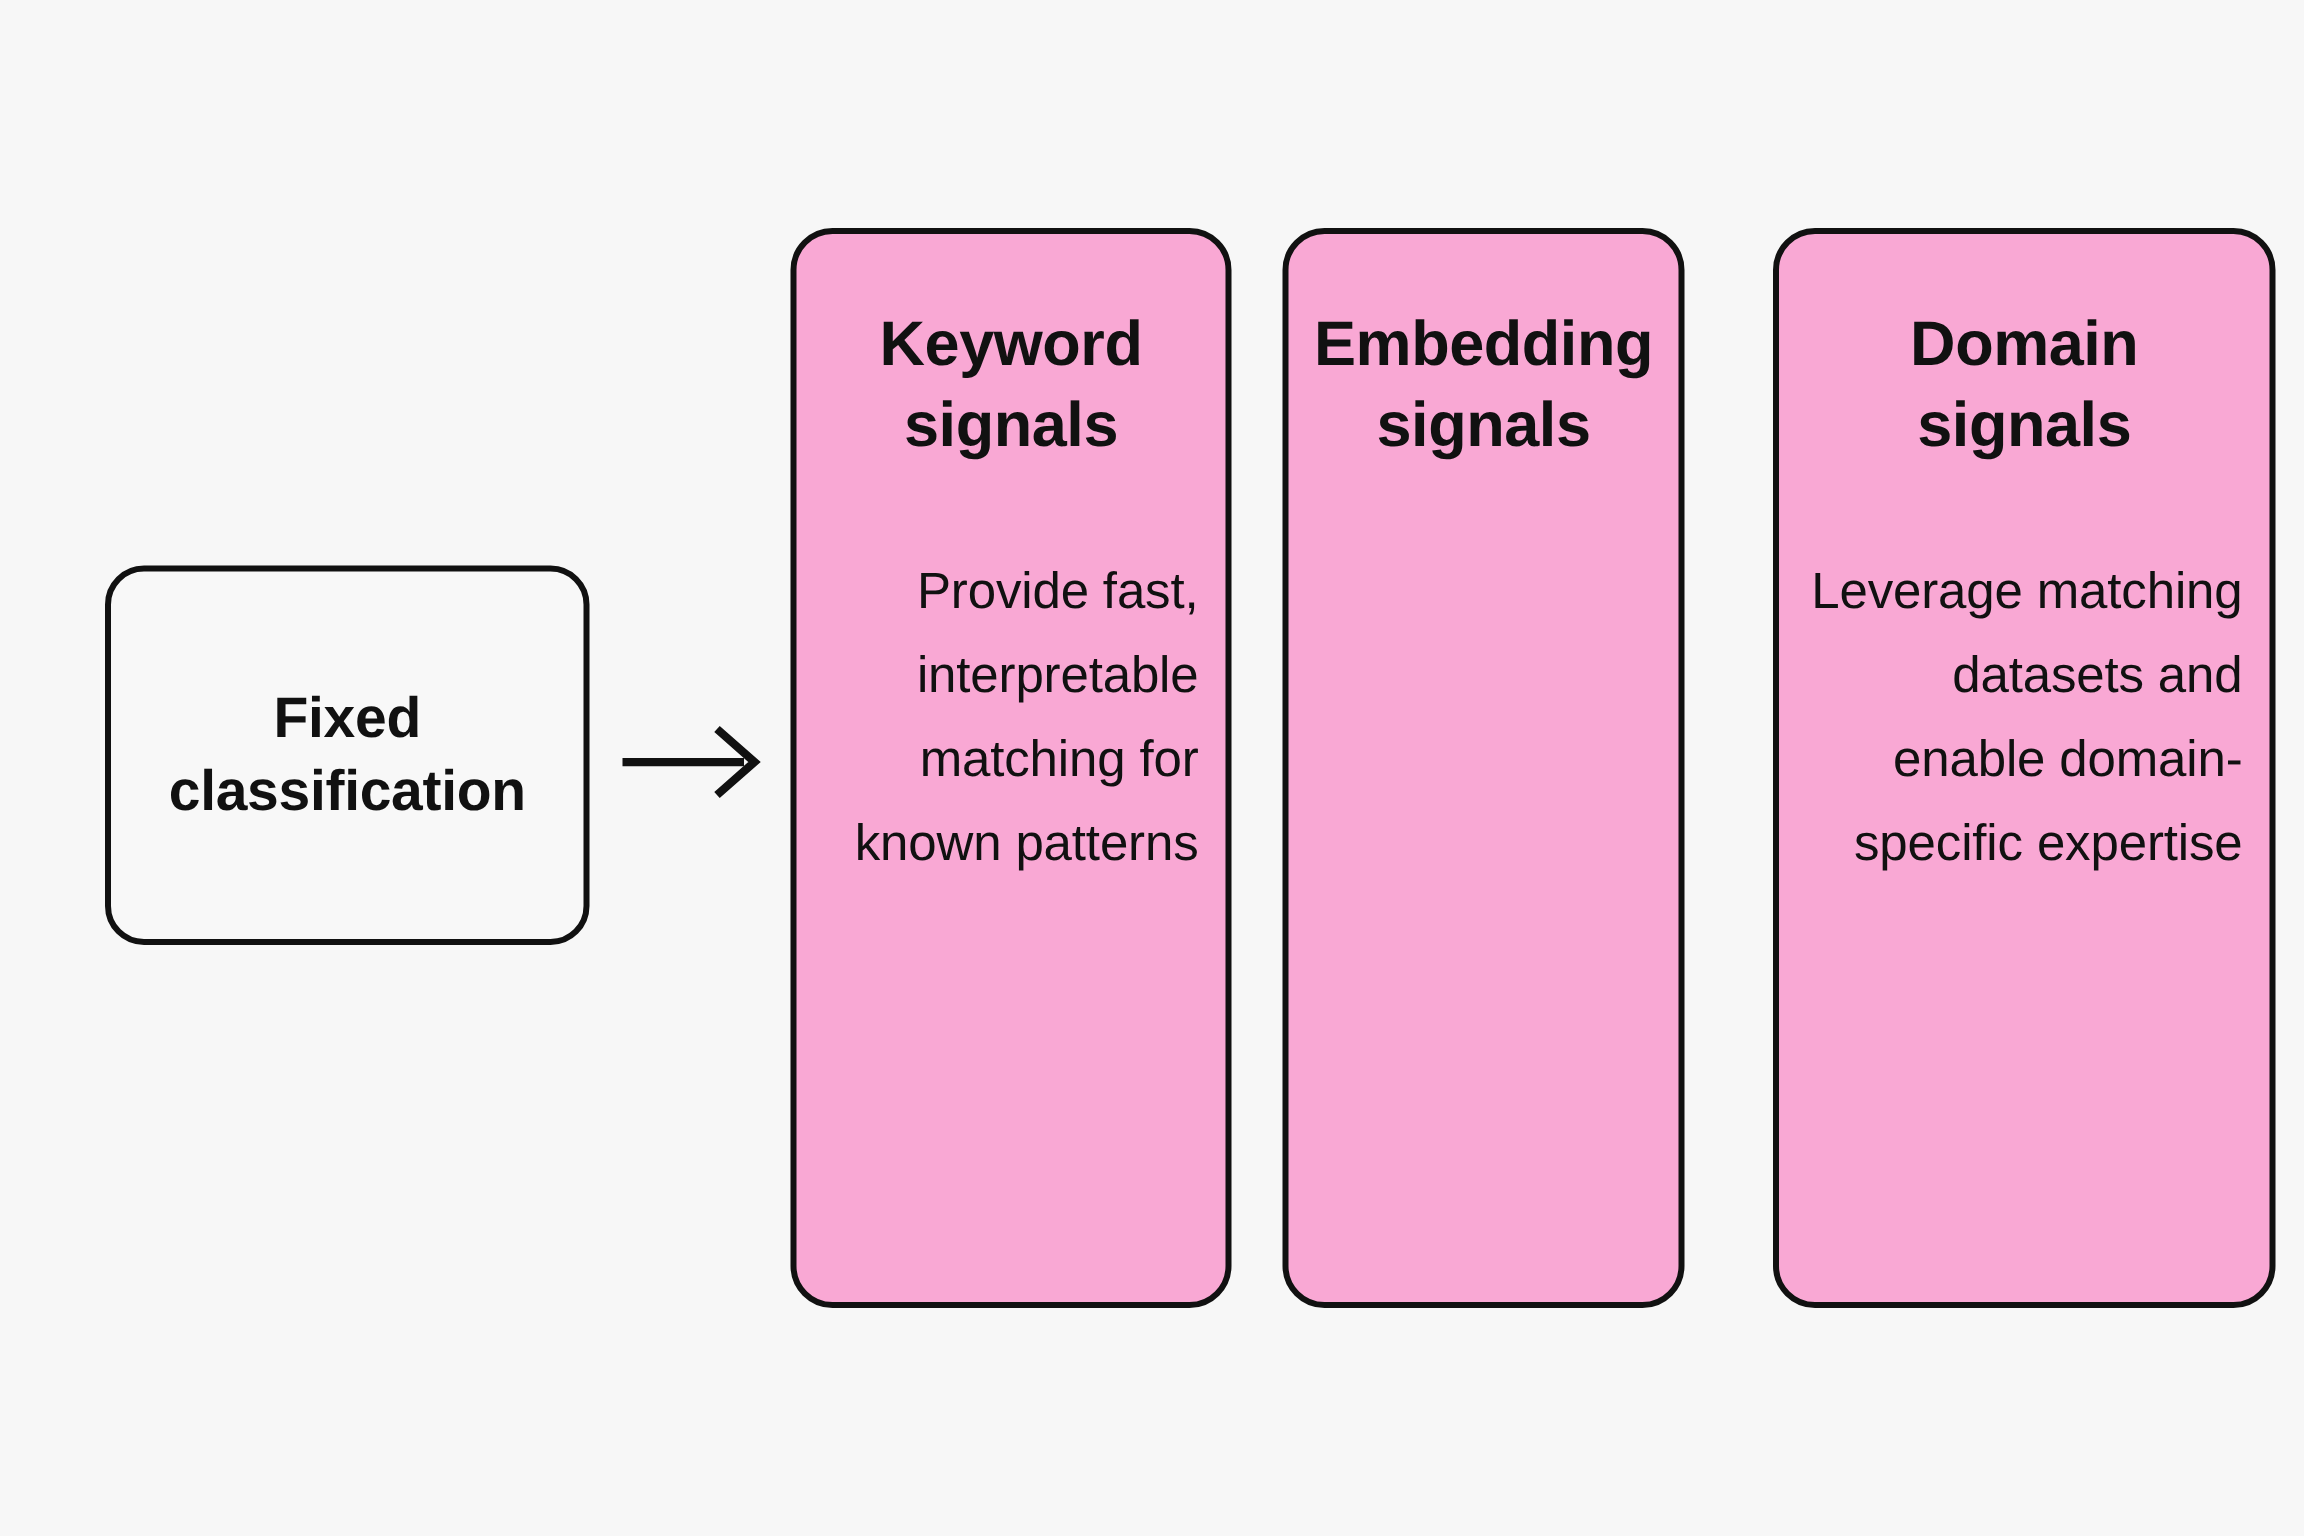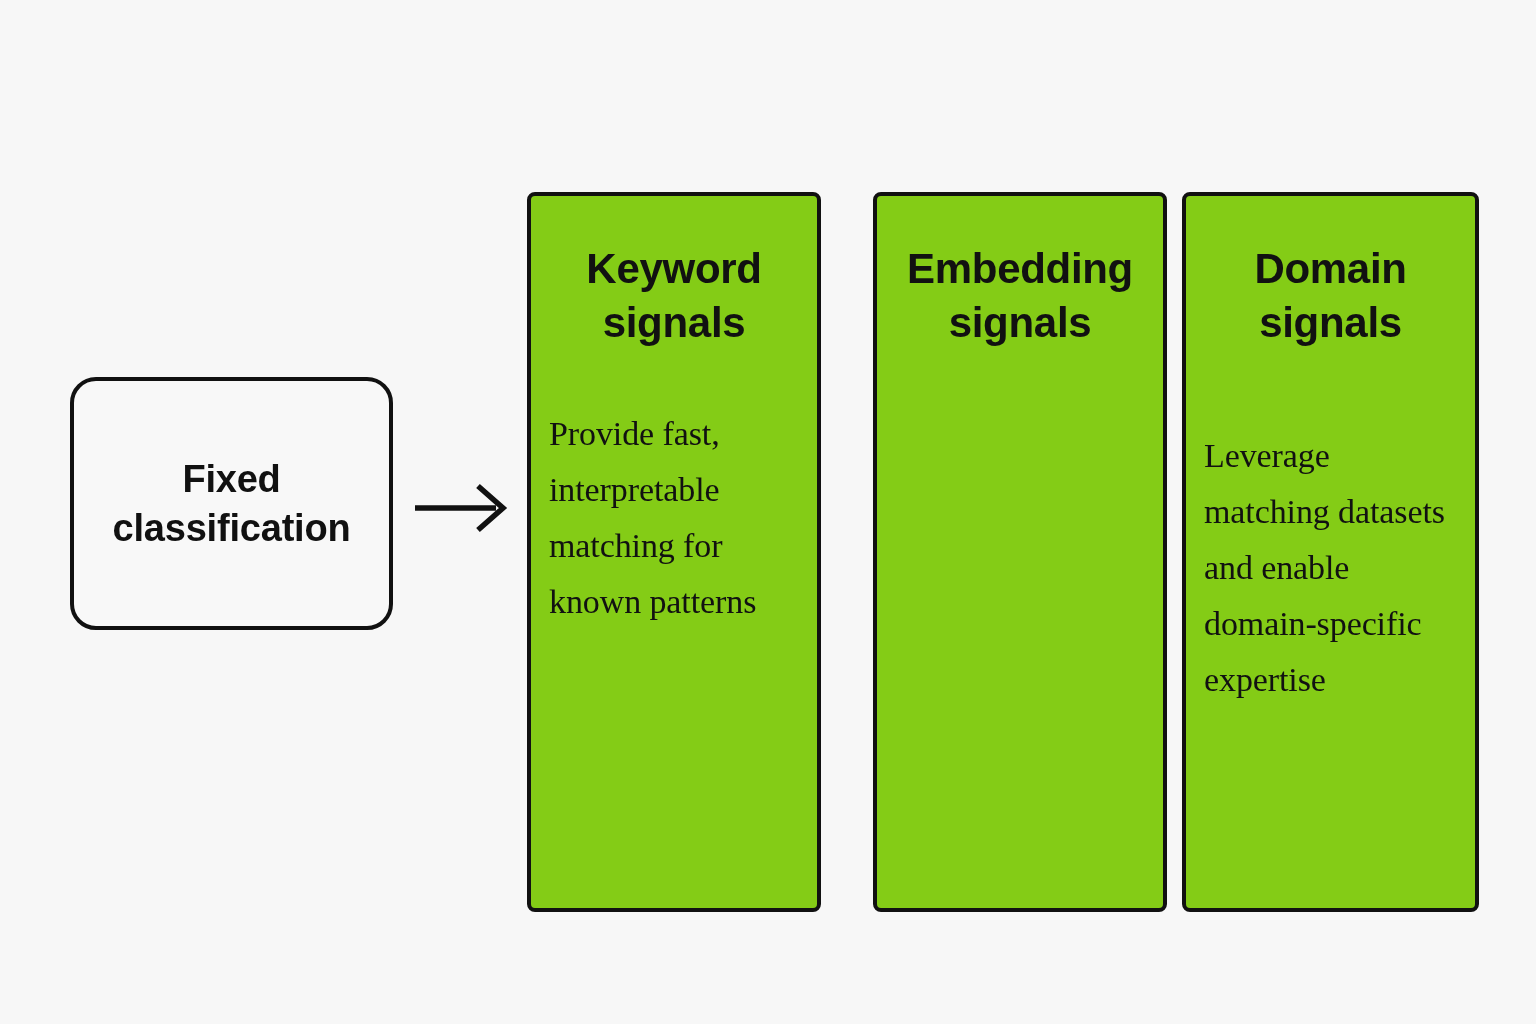--- a/index.html
+++ b/index.html
@@ -55,50 +55,48 @@
     height: 76px;
   }
 
   
   .card {
     position: absolute;
     top: 152px;
     height: 720px;
     box-sizing: border-box;
     border: 4px solid #111111;
-    border-radius: 8px;
-    background: #84cc16;
+    border-radius: 28px;
+    background: #f9a8d4;
     padding: 46px 18px 0 18px;
     display: flex;
     flex-direction: column;
     align-items: center;
-    margin-top: 40px;
   }
   .card-1 { left: 527px;  width: 294px; }
-  .card-2 { left: 873px;  width: 294px; }
-  .card-3 { left: 1182px; width: 297px; gap: 22px; }
+  .card-2 { left: 855px;  width: 268px; }
+  .card-3 { left: 1182px; width: 335px; }
 
   .card-title {
     font-size: 42px;
     font-weight: bold;
     line-height: 1.28;
     text-align: center;
     letter-spacing: -0.3px;
     white-space: pre-line;
     color: #111111;
   }
   .card-body {
     margin-top: 56px;
     font-size: 34px;
     font-weight: normal;
     line-height: 56px;
-    text-align: left;
+    text-align: right;
     letter-spacing: -0.1px;
     color: #111111;
-    font-family: Liberation Serif, serif;
   }
   .card-3 .card-body {
     margin-top: 56px;
   }
 </style>
 </head>
 <body>
 
 <div id="canvas">
 

